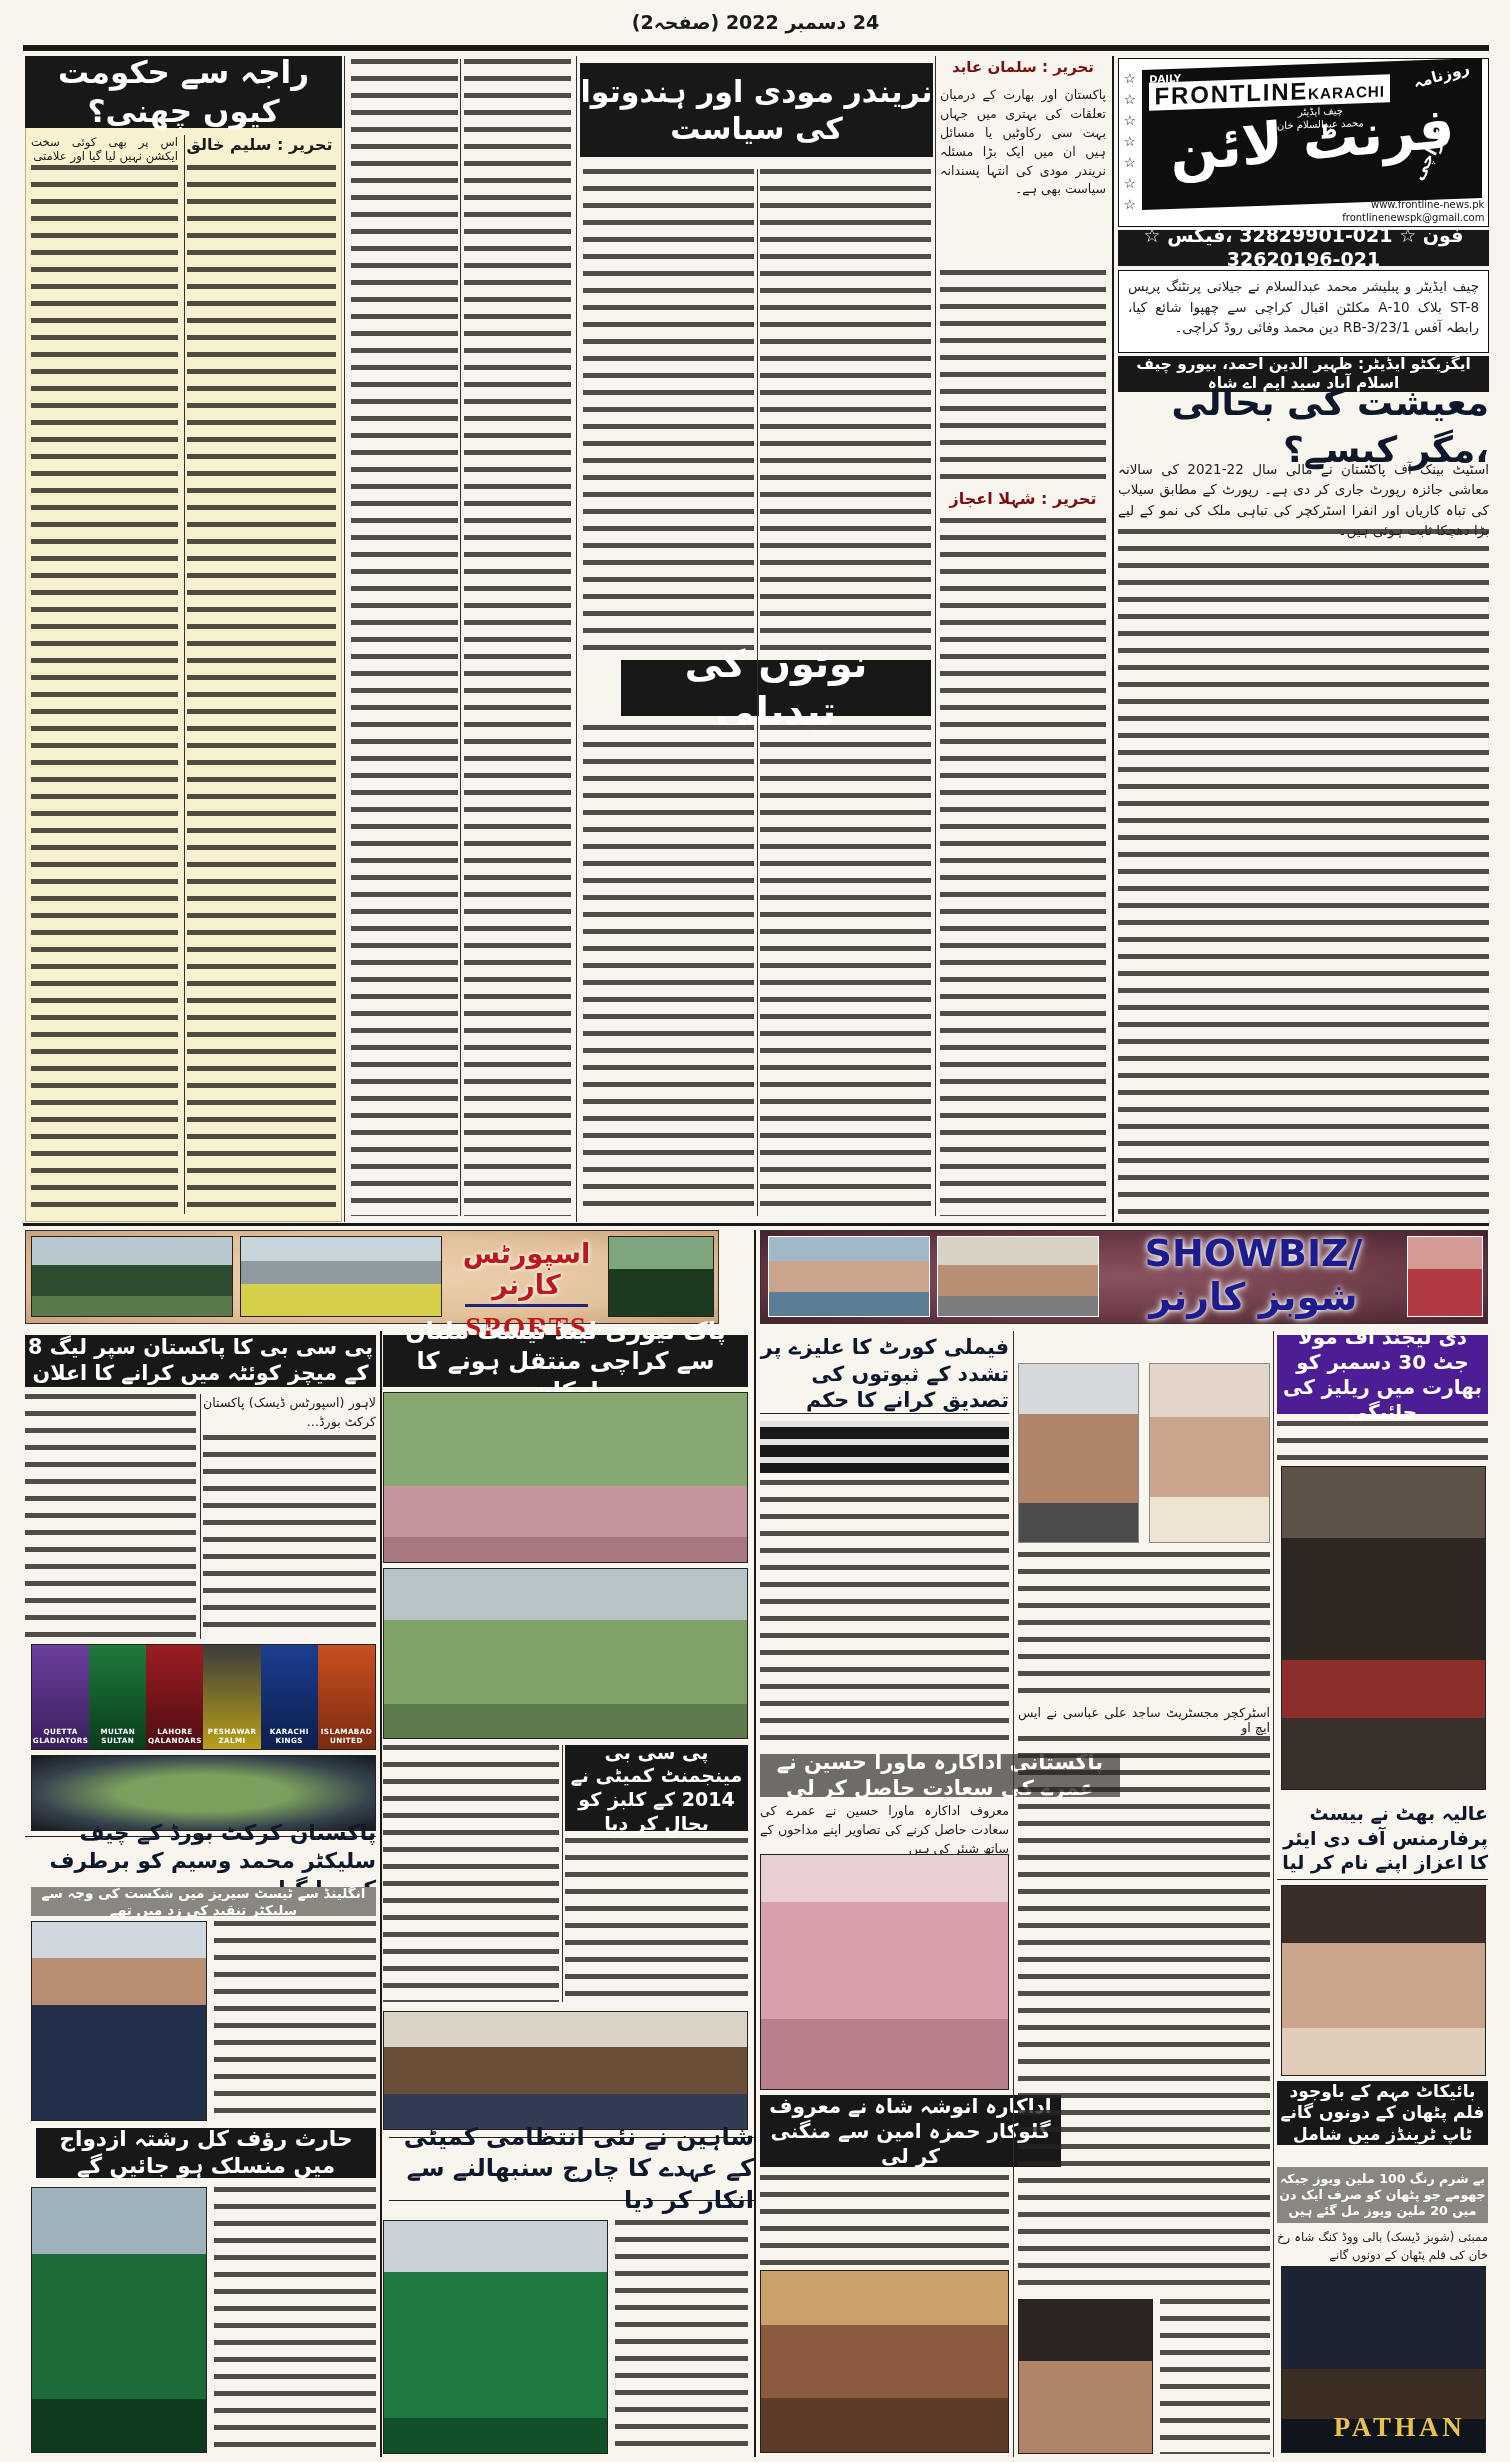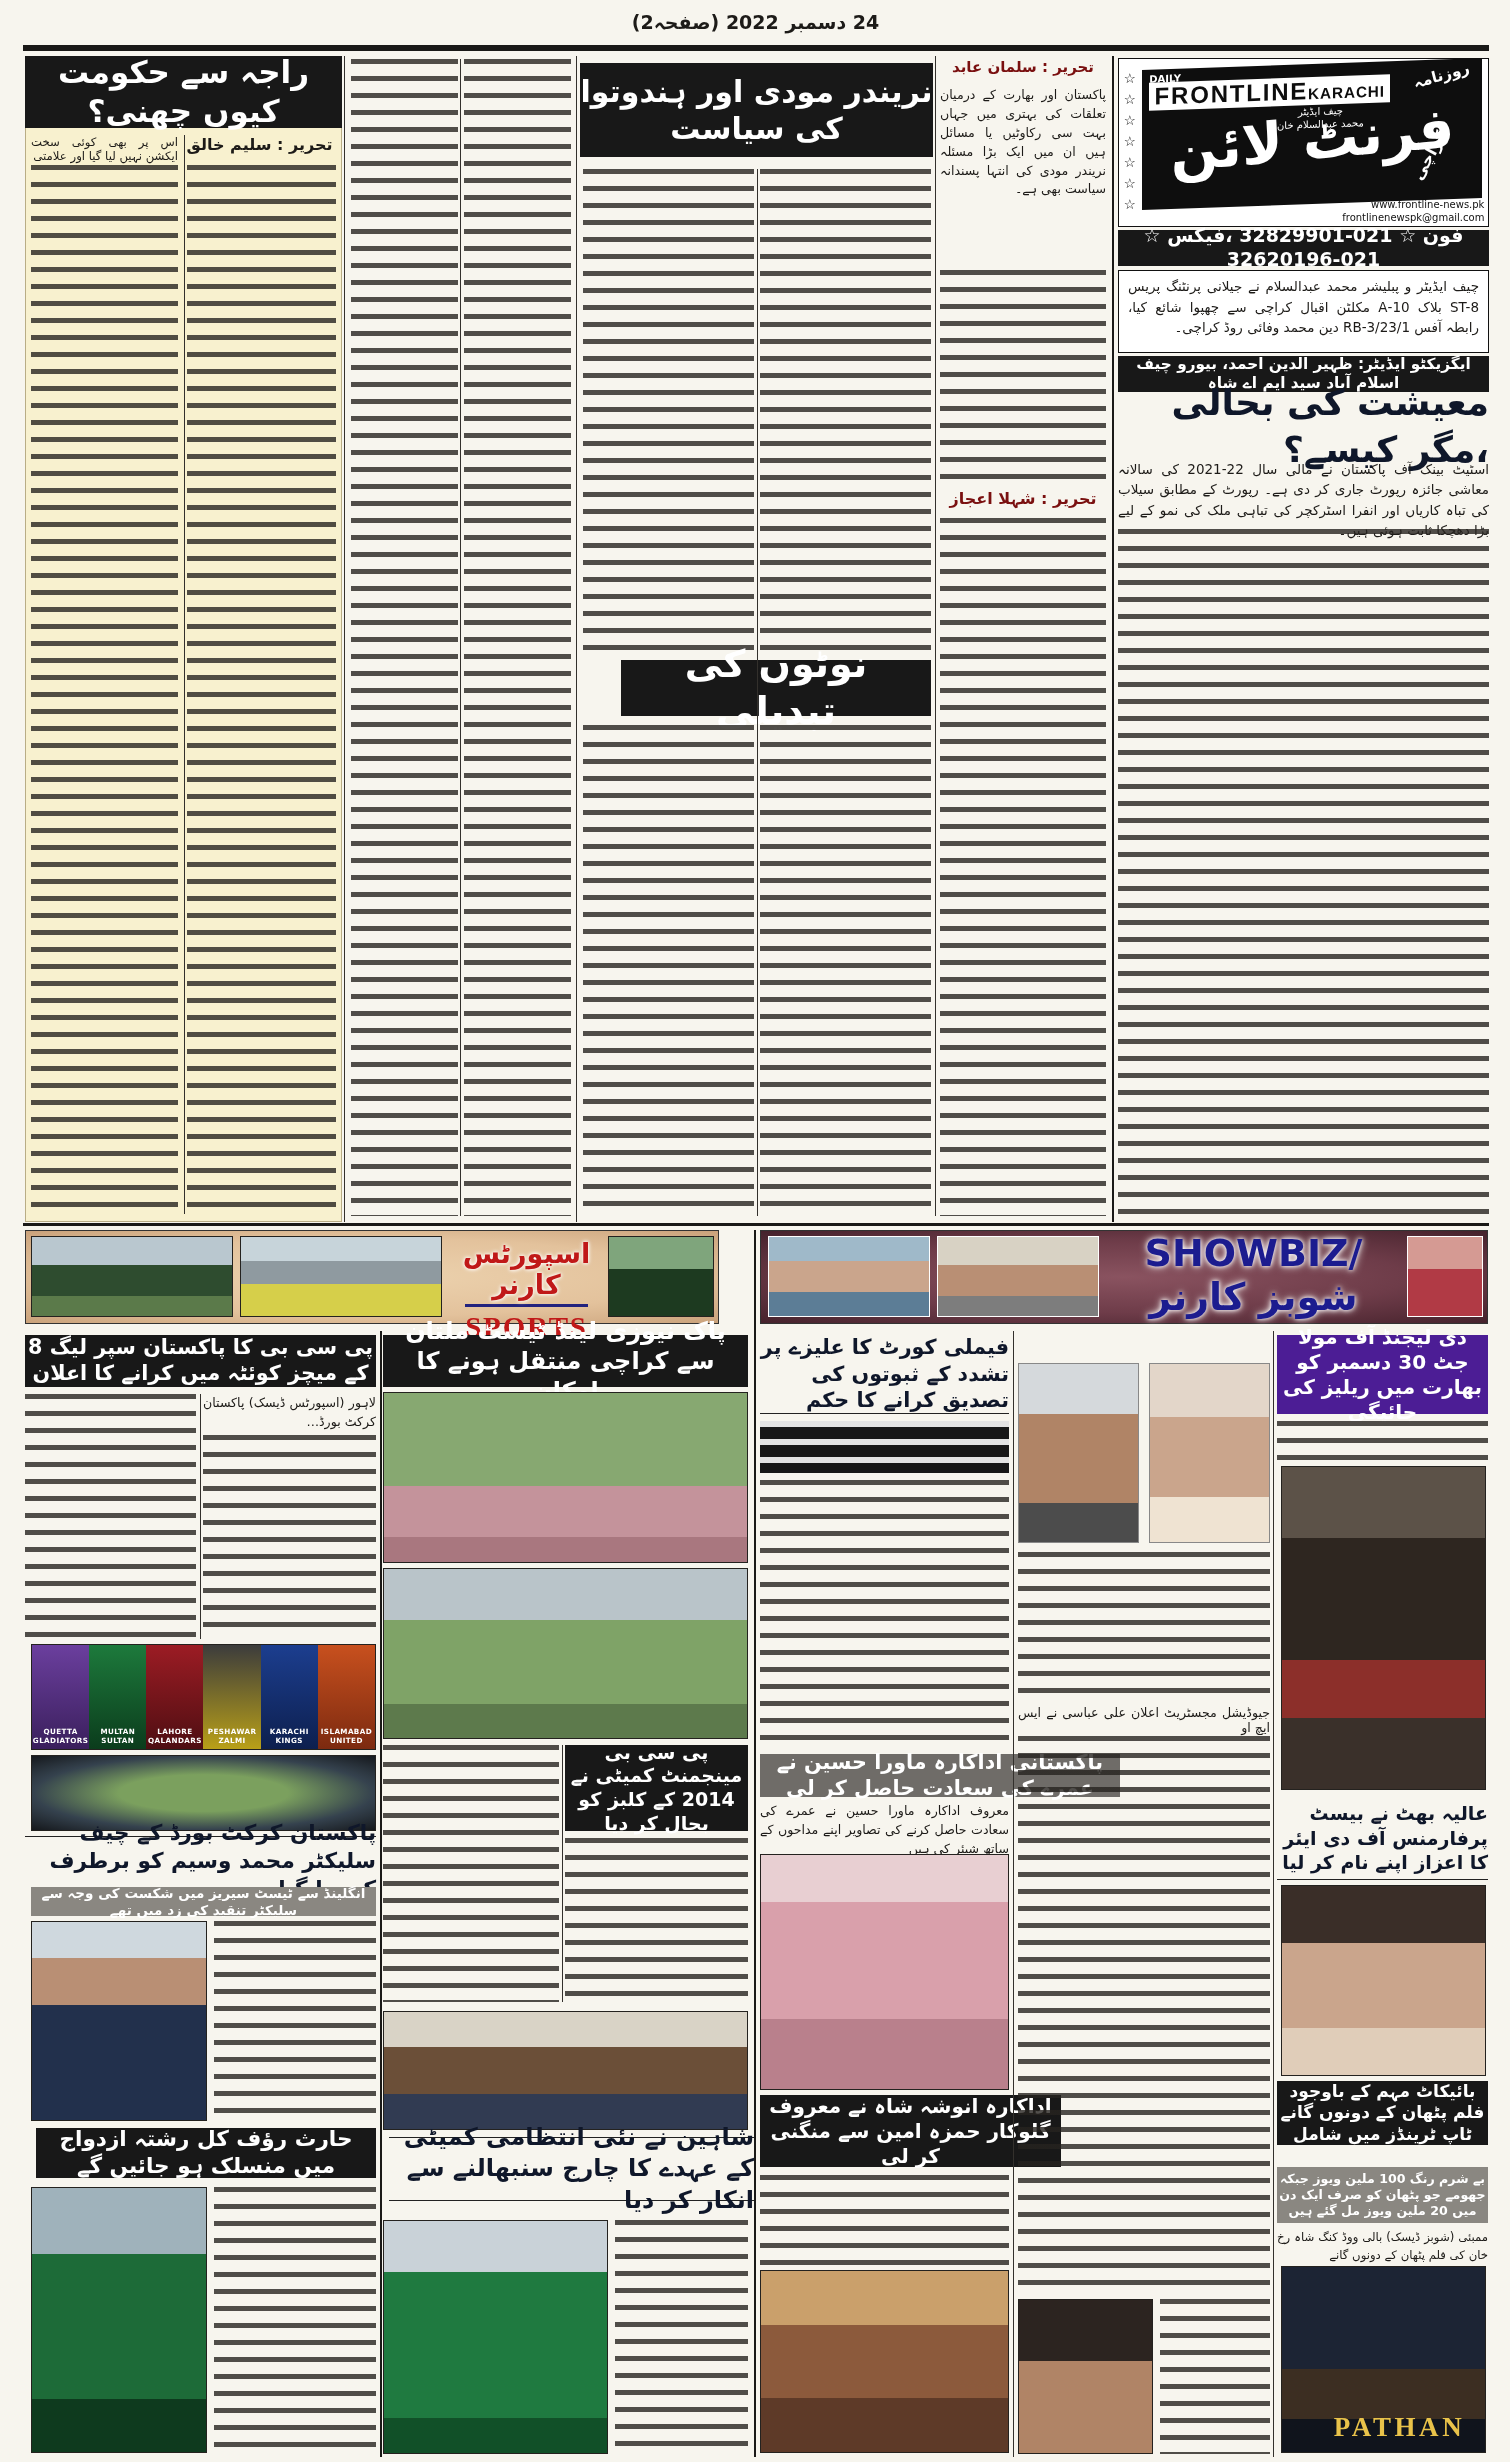--- a/index.html
+++ b/index.html
@@ -158,21 +158,21 @@
   <div class="abs lead" style="left:760px;top:1802px;width:249px;height:49px;font-size:12.6px;">معروف اداکارہ ماورا حسین نے عمرے کی سعادت حاصل کرنے کی تصاویر اپنے مداحوں کے ساتھ شیئر کی ہیں</div>
   <div class="photo" style="left:760px;top:1854px;width:249px;height:236px;background:linear-gradient(180deg,#e8cfd2 0 20%,#d9a0ab 20% 70%,#b9808c 70% 100%);"></div>
   <div class="abs hb" style="left:760px;top:2095px;width:301px;height:72px;font-size:20px;">اداکارہ انوشہ شاہ نے معروف گلوکار حمزہ امین سے منگنی کر لی</div>
   <div class="abs tx" style="left:760px;top:2175px;width:249px;height:90px;"></div>
   <div class="photo" style="left:760px;top:2270px;width:249px;height:183px;background:linear-gradient(180deg,#caa06b 0 30%,#8c5a3c 30% 70%,#5e3a28 70% 100%);"></div>
 
   <div class="vr" style="left:1013px;top:1331px;height:1126px;"></div>
   <div class="photo" style="left:1149px;top:1363px;width:121px;height:180px;background:linear-gradient(180deg,#e3d6c9 0 30%,#caa58c 30% 75%,#efe3d2 75% 100%);border-color:#888;"></div>
   <div class="photo" style="left:1018px;top:1363px;width:121px;height:180px;background:linear-gradient(180deg,#d5d9dc 0 28%,#b08466 28% 78%,#4c4c4c 78% 100%);border-color:#888;"></div>
   <div class="abs tx" style="left:1018px;top:1552px;width:252px;height:147px;"></div>
-  <div class="abs" style="left:1018px;top:1705px;width:252px;height:23.4px;font-size:12.6px;text-align:justify;">جیوڈیشل مجسٹریٹ اعلان علی عباسی نے ایس ایچ او</div>
+  <div class="abs" style="left:1018px;top:1705px;width:252px;height:23.4px;font-size:12.6px;text-align:justify;">اسٹرکچر مجسٹریٹ ساجد علی عباسی نے ایس ایچ او</div>
   <div class="abs tx" style="left:1018px;top:1736px;width:252px;height:558px;"></div>
   <div class="photo" style="left:1018px;top:2299px;width:135px;height:155px;background:linear-gradient(180deg,#2c2420 0 40%,#b08466 40% 100%);"></div>
   <div class="abs tx" style="left:1160px;top:2299px;width:110px;height:155px;"></div>
 
   <div class="vr" style="left:1273px;top:1331px;height:1126px;"></div>
   <div class="abs hg" style="left:1277px;top:1335px;width:211px;height:79px;font-size:20px;background:#4c1d95;">دی لیجنڈ آف مولا جٹ 30 دسمبر کو بھارت میں ریلیز کی جائیگی</div>
   <div class="abs tx" style="left:1277px;top:1421px;width:211px;height:40px;"></div>
   <div class="photo" style="left:1281px;top:1466px;width:205px;height:324px;background:linear-gradient(180deg,#5c5248 0 22%,#2e2620 22% 60%,#8c2f2a 60% 78%,#3a302a 78% 100%);"></div>
   <div class="abs hp" style="left:1277px;top:1797px;width:211px;height:83px;font-size:19px;border-bottom:1.8px solid #222;">عالیہ بھٹ نے بیسٹ پرفارمنس آف دی ایئر کا اعزاز اپنے نام کر لیا</div>
   <div class="photo" style="left:1281px;top:1885px;width:205px;height:191px;background:linear-gradient(180deg,#3a2e28 0 30%,#caa58c 30% 75%,#e0cdb9 75% 100%);"></div>

